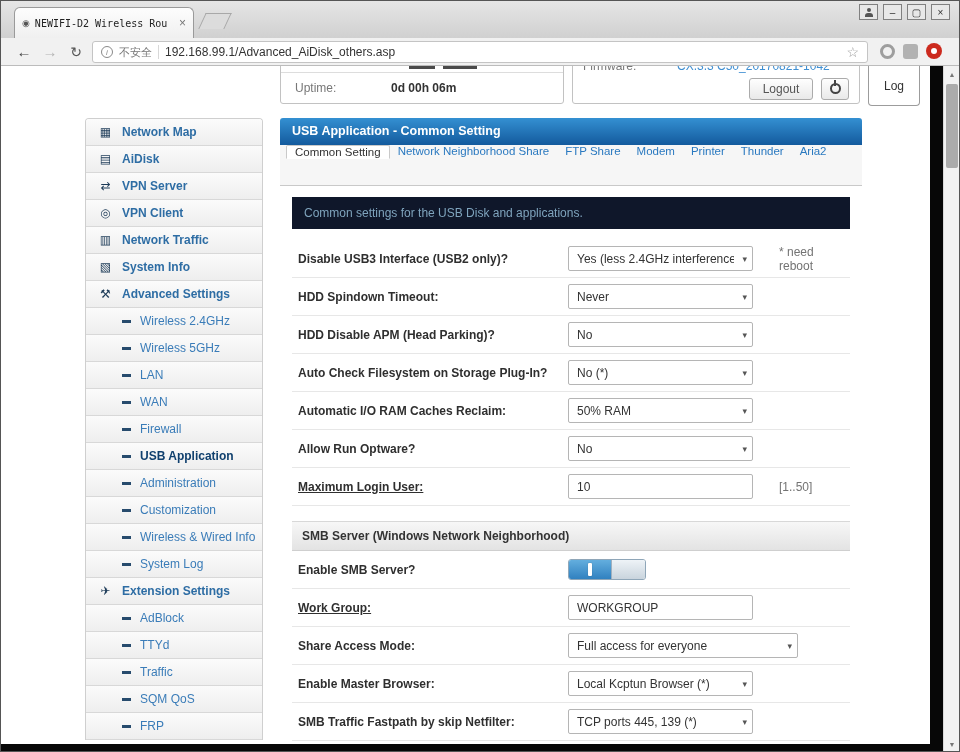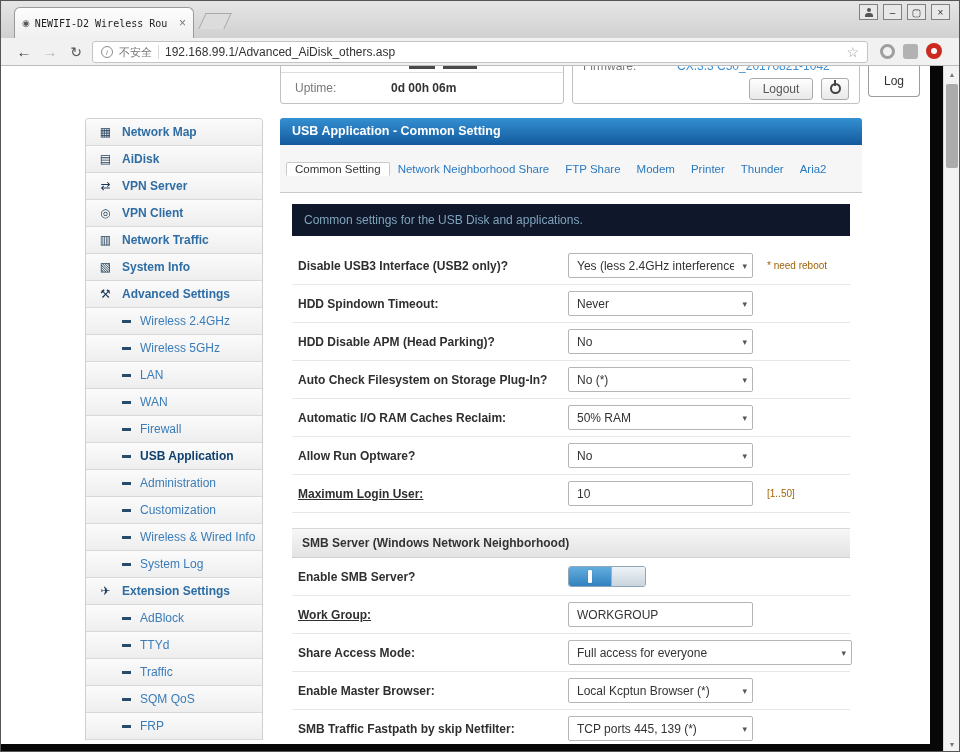--- a/index.html
+++ b/index.html
@@ -72,57 +72,57 @@
   .fw-label { font-size: 12px; color: #777; width: 80px; }
   .fw-value { font-size: 12px; color: #3f8fd2; white-space: nowrap; }
   .logout-row { height: 27px; display: flex; align-items: center; justify-content: flex-end; gap: 8px; }
   .logout-btn { width: 64px; height: 22px; border: 1px solid #ababab; border-radius: 3px;
     background: linear-gradient(#fefefe, #e9e9e9); font-size: 12px; color: #555;
     display: flex; align-items: center; justify-content: center; cursor: pointer; }
   .power-btn { width: 28px; height: 22px; border: 1px solid #ababab; border-radius: 3px;
     background: linear-gradient(#fefefe, #e9e9e9); display: flex; align-items: center; justify-content: center; cursor: pointer; }
   .power-ic { width: 11px; height: 11px; border: 2px solid #444; border-radius: 50%; position: relative; }
   .power-ic::after { content: ""; position: absolute; left: 50%; top: -5px; transform: translateX(-50%); width: 2px; height: 6px; background: #444; }
-  .log-btn { position: absolute; left: 868px; top: 0; width: 52px; height: 31px; background: #fff;
+  .log-btn { position: absolute; left: 868px; top: 0; width: 52px; height: 40px; background: #fff;
     border: 1px solid #9c9c9c; border-top: none; border-radius: 0 0 4px 4px; font-size: 12px; color: #333;
     display: flex; align-items: center; justify-content: center; cursor: pointer; }
 
   
   .sidebar { position: absolute; left: 85px; top: 52px; width: 178px; border: 1px solid #cfcfcf;
     border-bottom: none; border-radius: 4px 4px 0 0; overflow: hidden; }
   .side-item { height: 27px; border-bottom: 1px solid #d8d8d8; background: linear-gradient(#fbfbfb, #eeeeee);
     display: flex; align-items: center; font-size: 12px; cursor: pointer; }
   .side-item.top { padding-left: 12px; gap: 9px; color: #2e6da4; font-weight: bold; }
   .side-item.sub { padding-left: 36px; gap: 9px; color: #3a7cb8; }
   .side-item.sub.active { color: #10406e; font-weight: bold; }
   .side-icon { width: 15px; text-align: center; color: #1c3a57; font-size: 12px; font-weight: normal; flex: none; }
   .side-dash { width: 9px; height: 3px; background: #274b6d; flex: none; }
 
   
   .main { position: absolute; left: 280px; top: 52px; width: 582px; }
   .main-header { height: 27px; line-height: 27px; background: linear-gradient(#3490d2, #135a9d);
     color: #fff; font-size: 12.5px; font-weight: bold; padding-left: 12px; border-radius: 3px 3px 0 0; }
-  .tabs { height: 48px; background: #f6f6f6; border-bottom: 1px solid #c9c9c9; display: flex;
-    align-items: center; padding-left: 6px; white-space: nowrap; }
+  .tabs { height: 41px; background: #f6f6f6; border-bottom: 1px solid #c9c9c9; display: flex;
+    align-items: flex-start; padding-left: 6px; white-space: nowrap; }
   .tab-item { display: flex; align-items: center; padding: 0 8px; font-size: 11.5px; color: #2a79c0; cursor: pointer; }
   .tab-item.active { background: #fff; border: 1px solid #c9c9c9; border-bottom: 1px solid #fff;
     color: #333; margin-bottom: -1px; border-radius: 2px 2px 0 0; }
   .desc { margin: 11px 12px; background: #0f172a; color: #7fa4bd; font-size: 12px; padding: 9px 12px; }
   .form-area { margin: 0 12px; }
   .row { display: flex; align-items: center; height: 38px; border-bottom: 1px solid #e7e7e7; padding: 0 6px; }
   .row-label { width: 270px; flex: none; font-size: 12px; font-weight: bold; color: #2f2f2f; }
   .row-label.u { text-decoration: underline; }
   .selectbox { position: relative; width: 185px; height: 25px; border: 1px solid #b5b5b5; border-radius: 2px;
     background: #fff; display: flex; align-items: center; padding: 0 18px 0 8px; flex: none; cursor: pointer; }
-  .selectbox.wide { width: 284px; }
+  .selectbox.wide { width: 230px; }
   .sel-text { font-size: 12px; color: #333; white-space: nowrap; overflow: hidden; }
   .sel-arrow { position: absolute; right: 5px; top: 50%; transform: translateY(-50%); font-size: 9px; color: #555; }
   .tinput { width: 185px; height: 25px; border: 1px solid #b5b5b5; border-radius: 2px; font-size: 12px;
     color: #333; padding: 8px 8px; font-family: inherit; flex: none; }
-  .row-note { margin-left: 14px; font-size: 10px; color: #a16207; }
+  .row-note { margin-left: 26px; font-size: 12px; color: #737373; }
   .section-bar { margin-top: 15px; height: 30px; line-height: 29px; background: linear-gradient(#f7f7f7, #e3e3e3);
     border-top: 1px solid #d8d8d8; border-bottom: 1px solid #cfcfcf; font-size: 12px; font-weight: bold;
     color: #333; padding-left: 10px; }
   .toggle { width: 78px; height: 21px; border: 1px solid #8fa6b8; border-radius: 3px; display: flex;
     overflow: hidden; flex: none; cursor: pointer; }
   .toggle-on { width: 55%; background: linear-gradient(#63aede, #3181c0); display: flex; align-items: center; justify-content: center; }
   .toggle-handle { width: 4px; height: 13px; background: #fff; border-radius: 1px; box-shadow: 0 0 1px rgba(0,0,0,.4); }
   .toggle-off { flex: 1; background: linear-gradient(#eef3f7, #c9d4dd); border-left: 1px solid #9fb0bf; }
 </style>
 </head>

